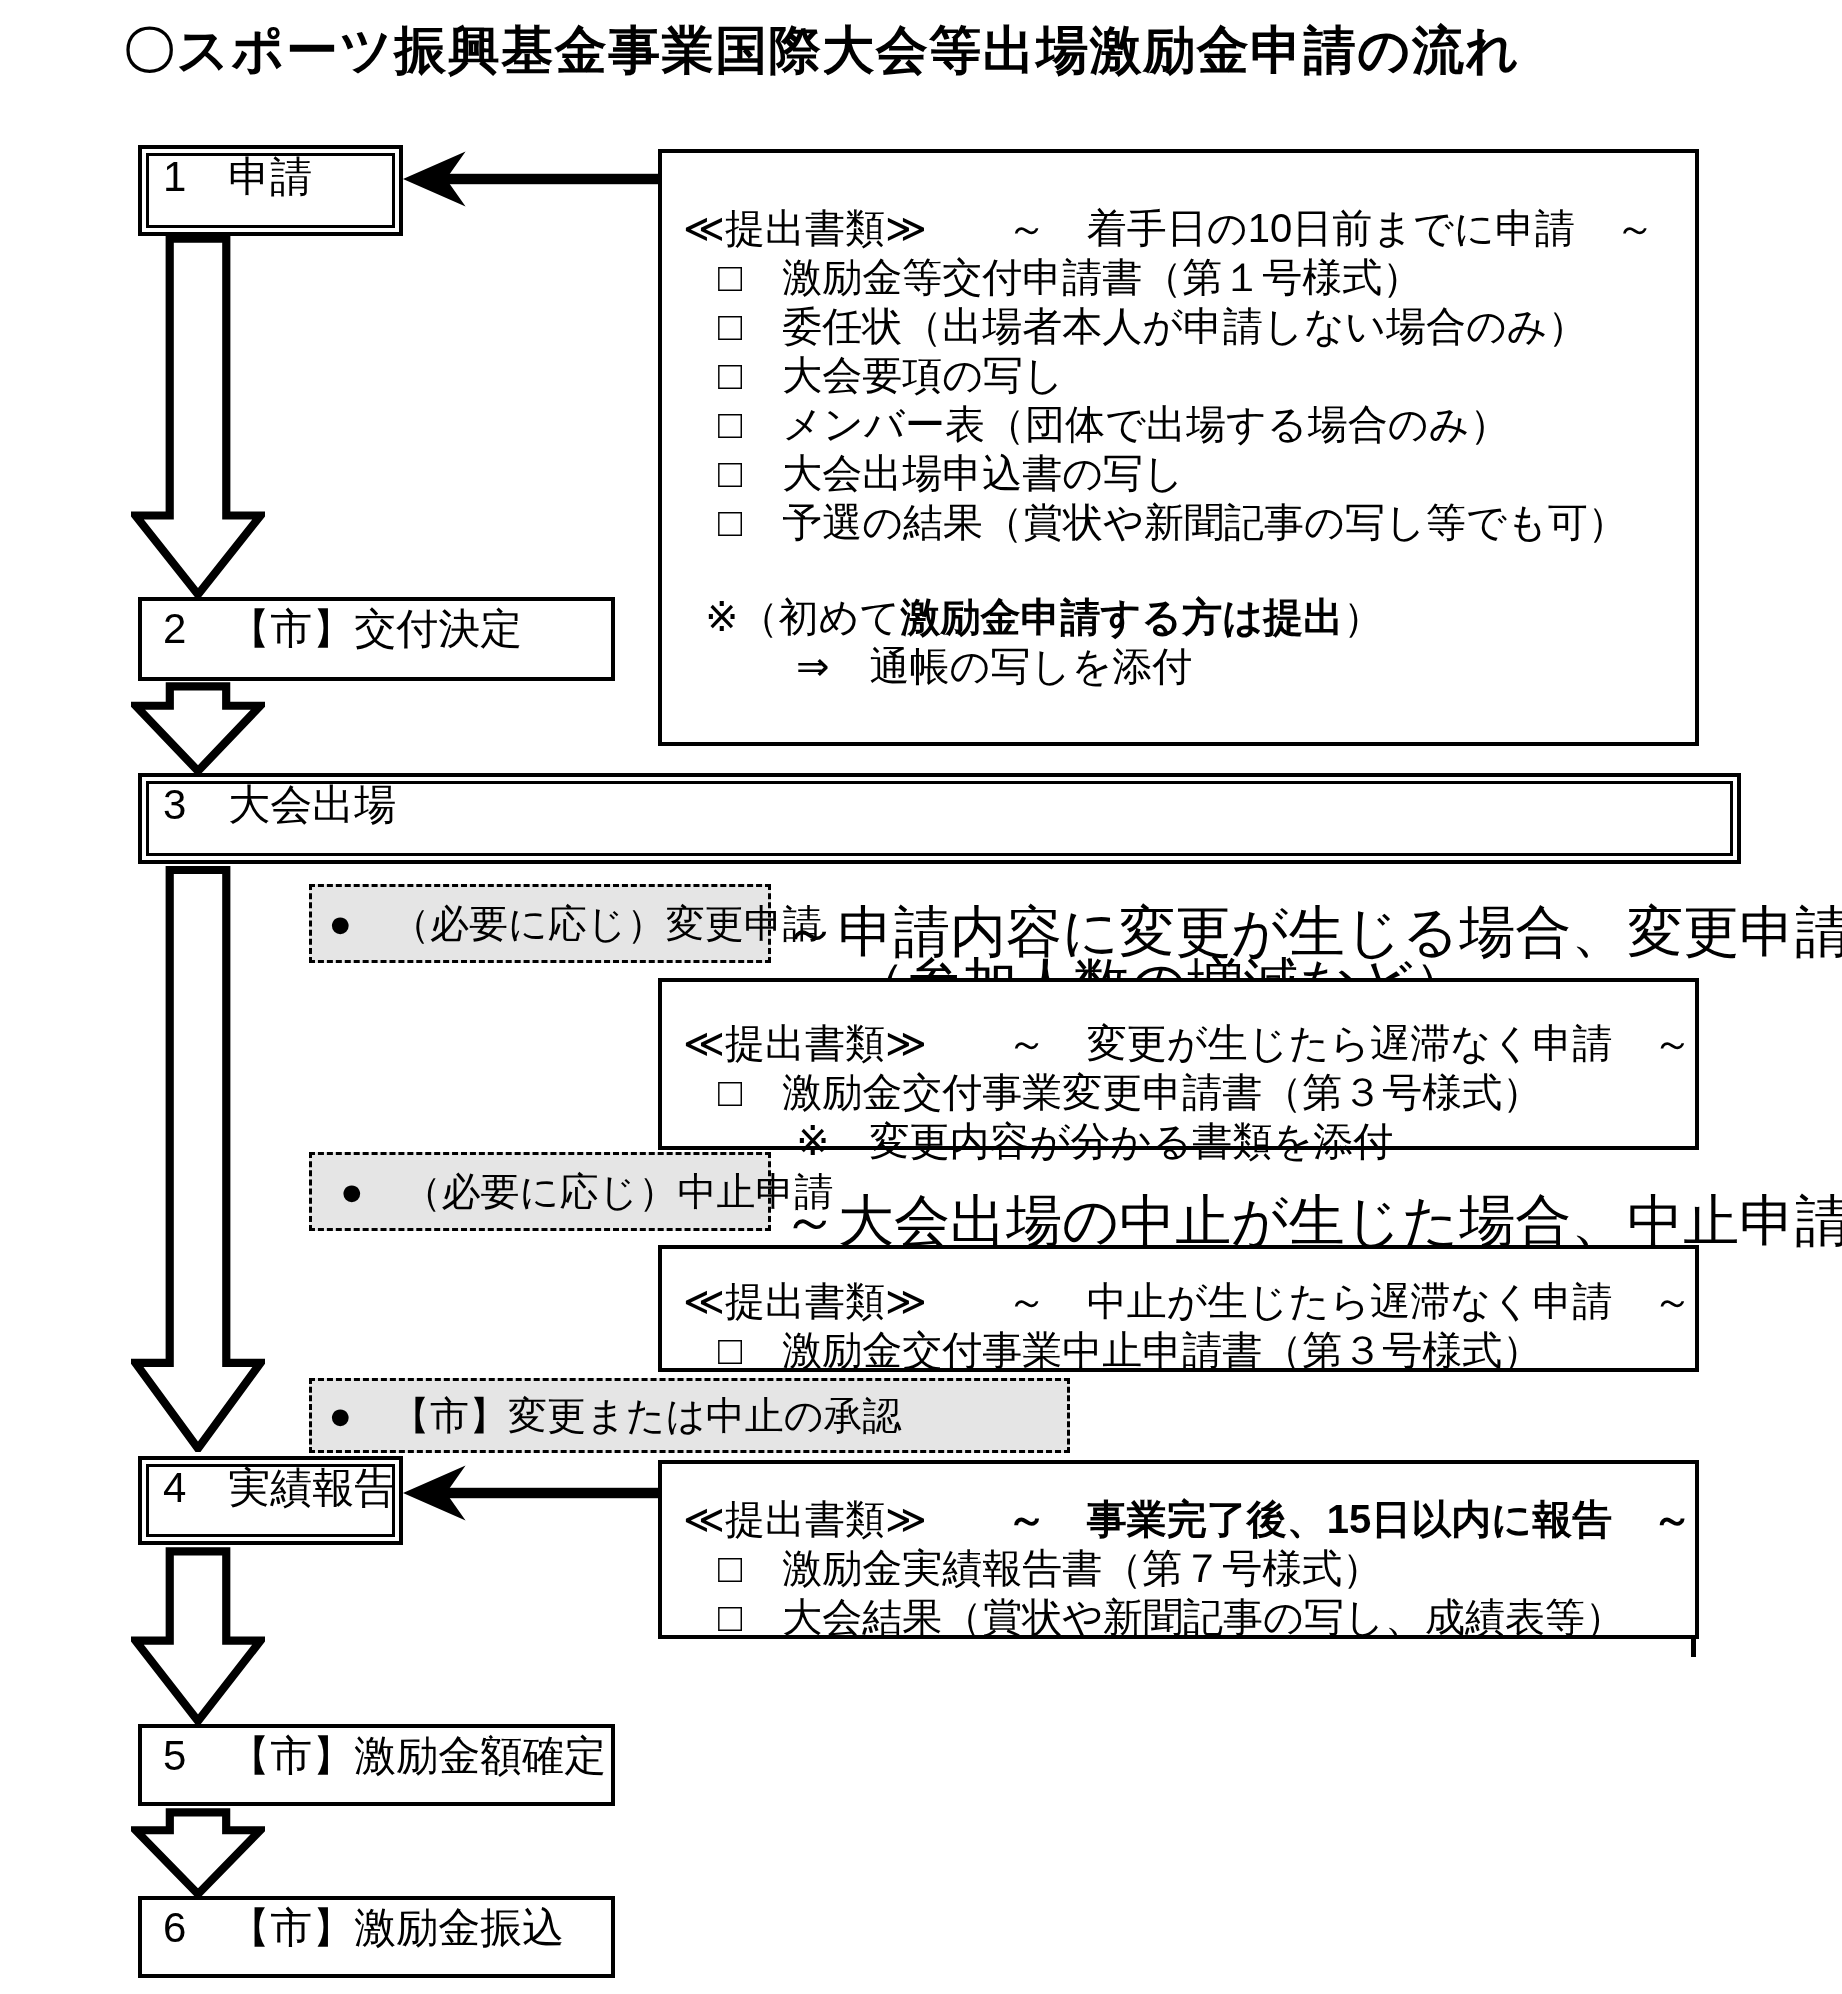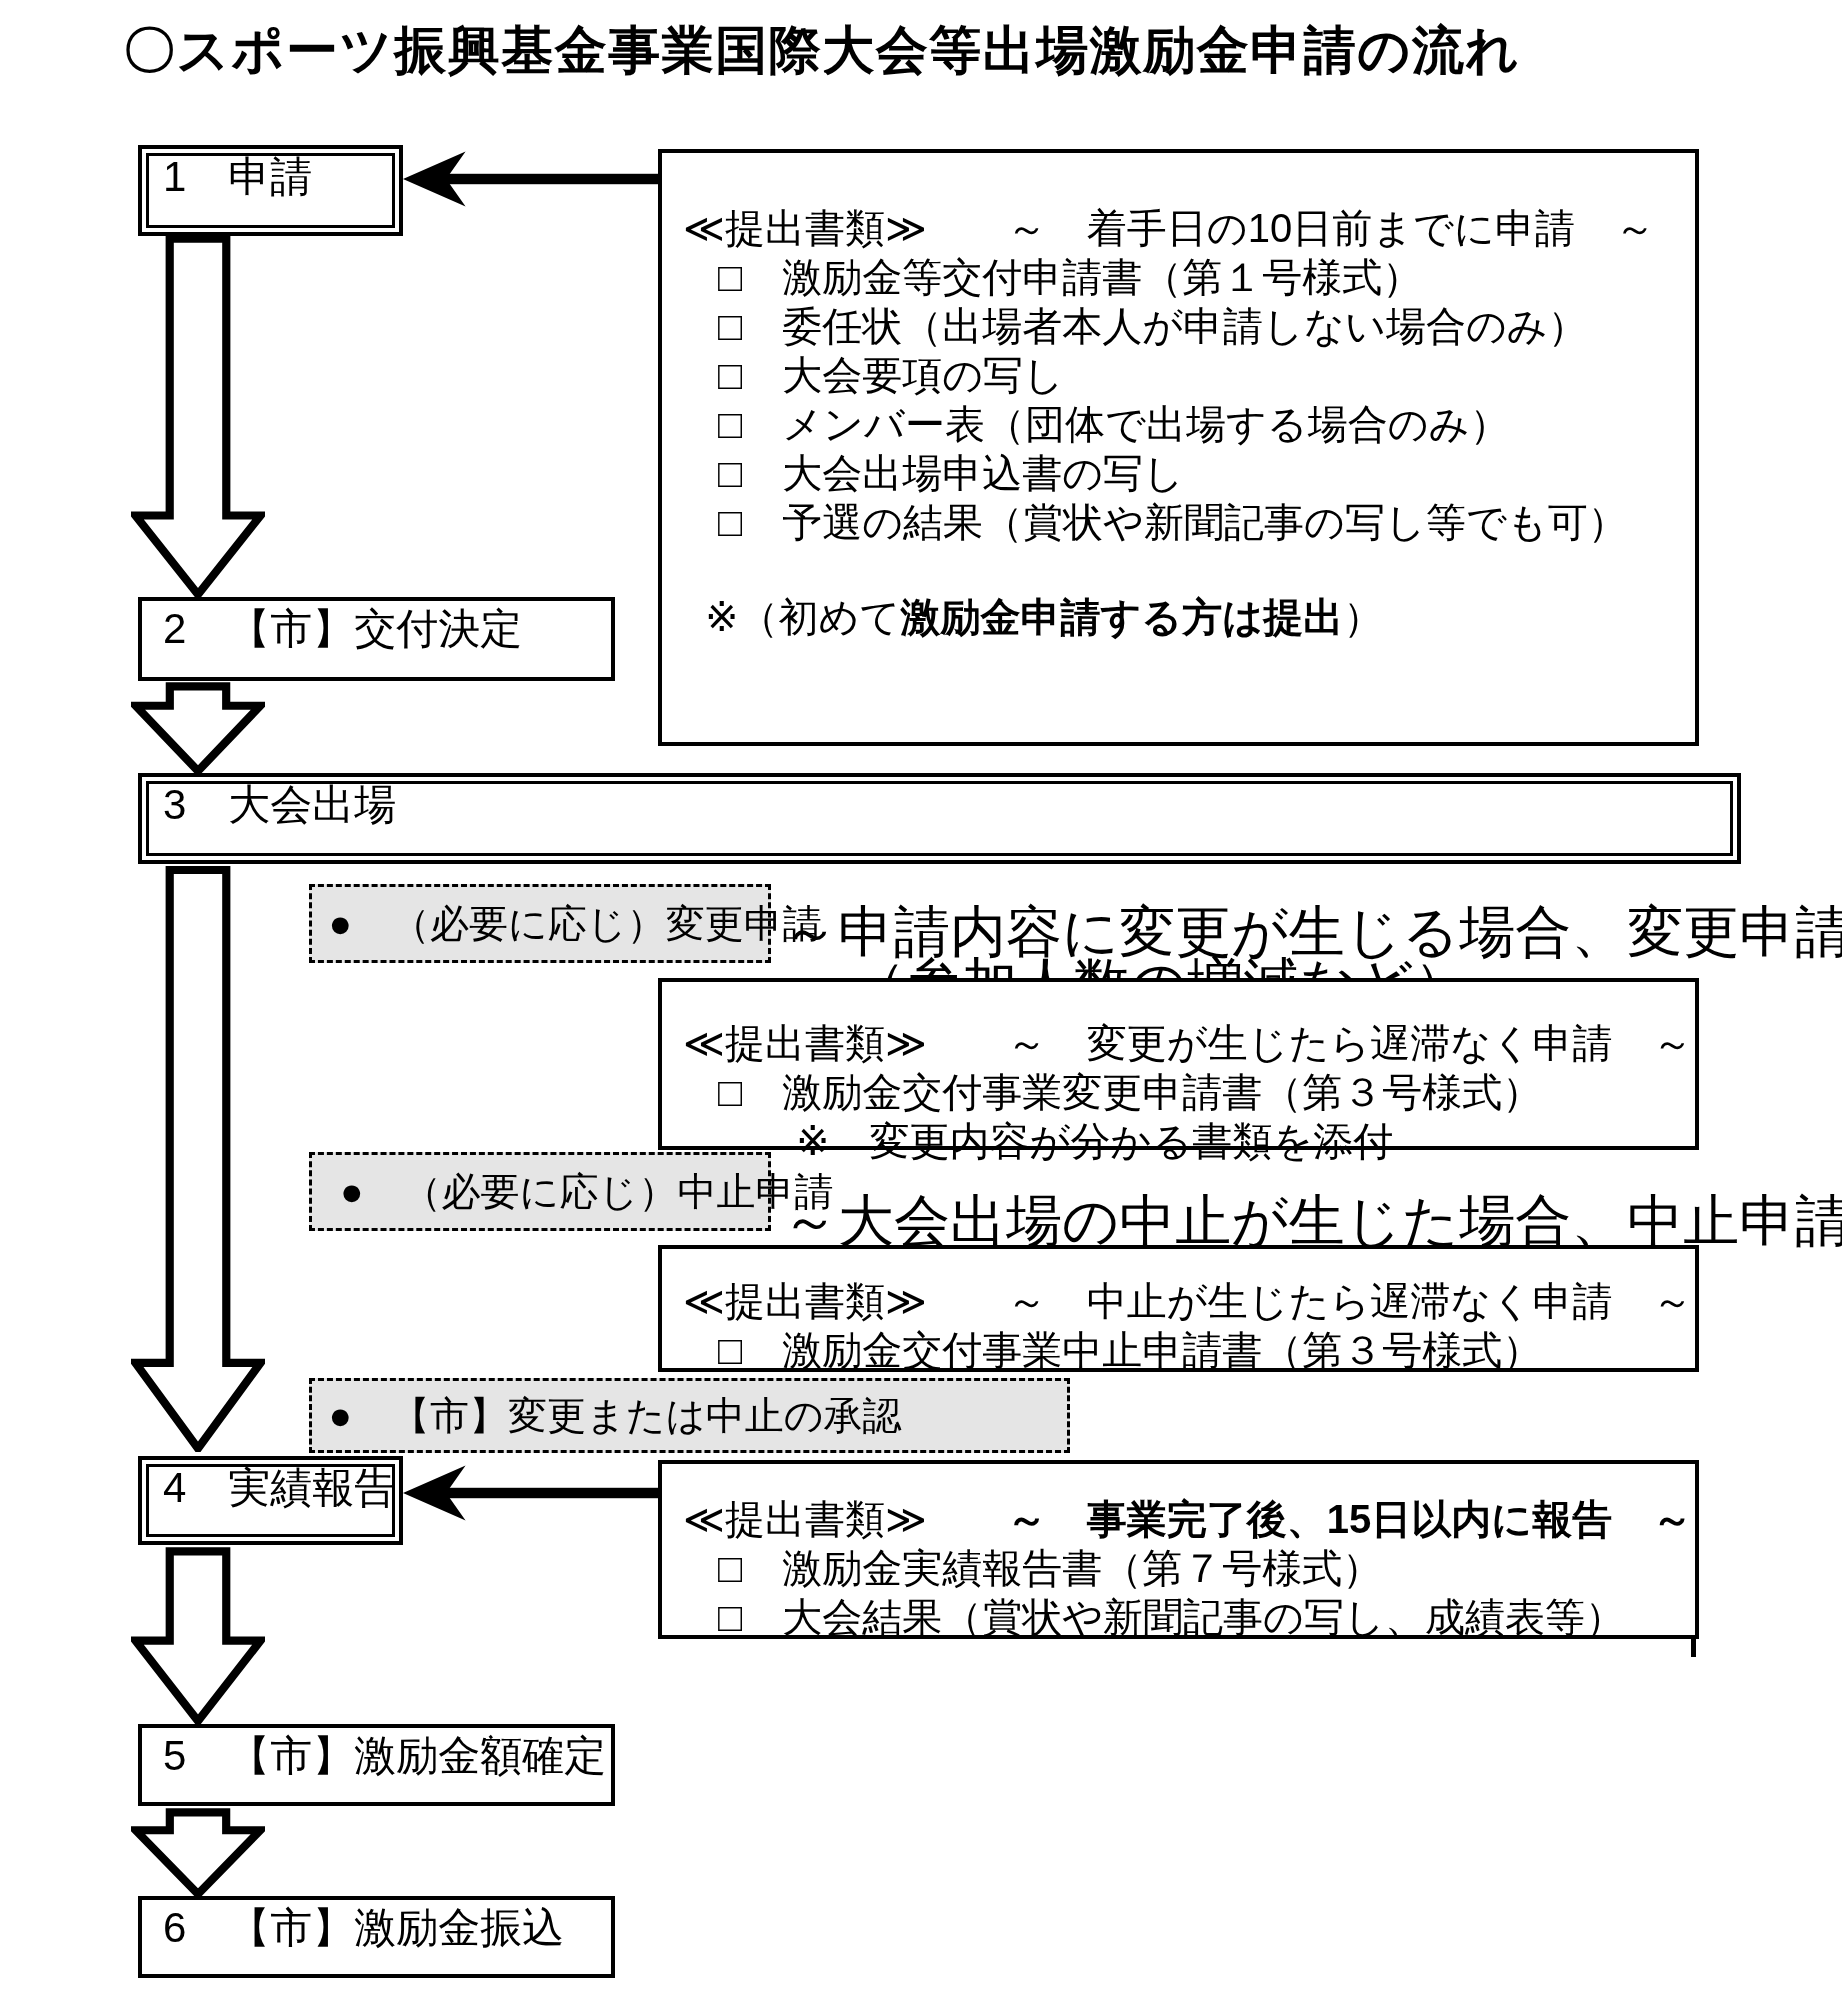--- a/index.html
+++ b/index.html
@@ -59,20 +59,21 @@
 <div class="docbox" style="left:658px;top:149px;width:1041px;height:597px;padding-top:51px;">
   <div class="line ind0">≪提出書類≫　　～　着手日の10日前までに申請　～</div>
   <div class="line ind1">□　激励金等交付申請書（第１号様式）</div>
   <div class="line ind1">□　委任状（出場者本人が申請しない場合のみ）</div>
   <div class="line ind1">□　大会要項の写し</div>
   <div class="line ind1">□　メンバー表（団体で出場する場合のみ）</div>
   <div class="line ind1">□　大会出場申込書の写し</div>
   <div class="line ind1">□　予選の結果（賞状や新聞記事の写し等でも可）</div>
   <div class="spacer"></div>
   <div class="line" style="padding-left:43px;"><span>※（初めて</span><b>激励金申請する方は提出</b><span>）</span></div>
+  <div class="line ind2">⇒　通帳の写しを添付</div>
 </div>
 
 <svg style="left:131px;top:234px;" width="134" height="365" viewBox="0 0 180 490">
   <polygon points="52,6 128,6 128,378 174,378 90,484 6,378 52,378" fill="#fff" stroke="#000" stroke-width="11"></polygon>
 </svg>
 
 <div class="step" style="left:138px;top:597px;width:477px;height:84px;">
   <span>2　【市】交付決定</span>
 </div>
 

